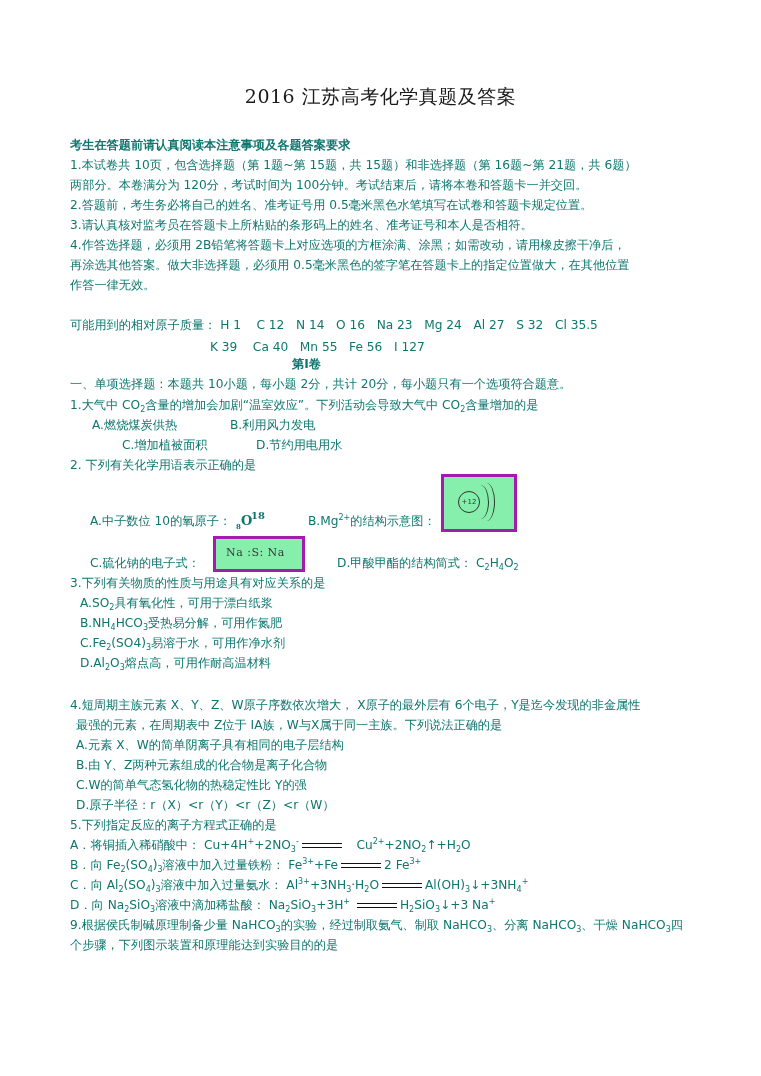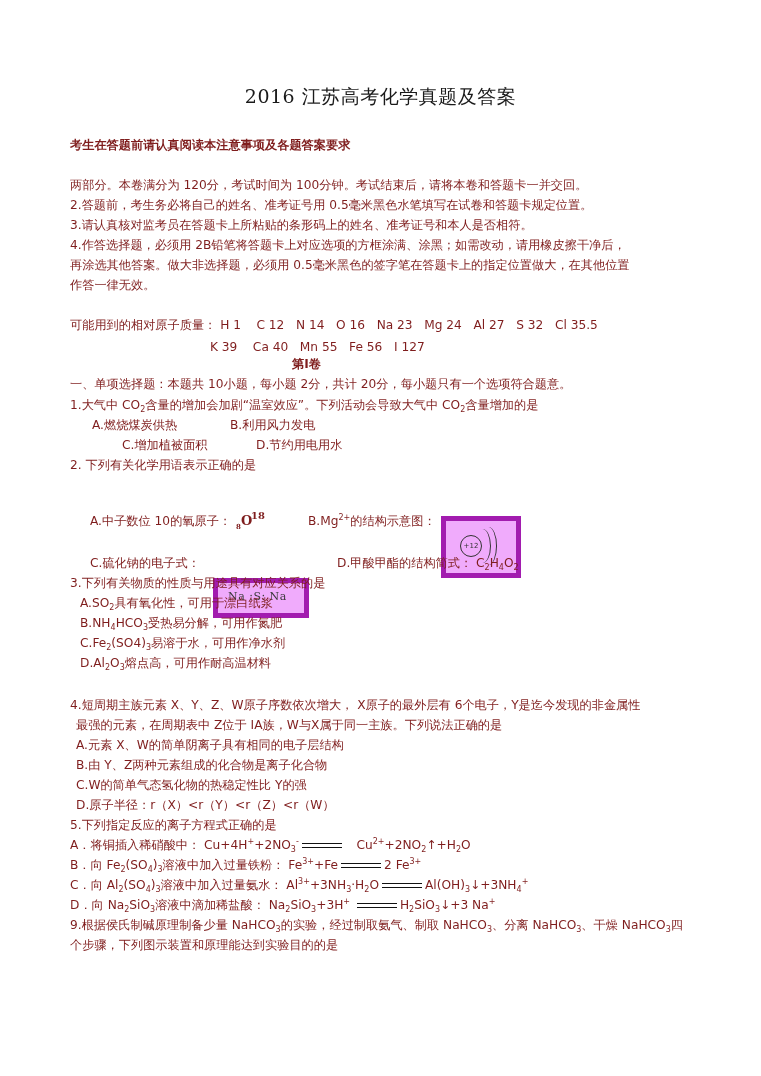--- a/index.html
+++ b/index.html
@@ -8,32 +8,32 @@
     font-family: "DejaVu Sans", sans-serif; color: #111111;
   }
   .page { position: absolute; left: 0; top: 0; width: 761px; height: 1076px; }
   .title {
     position: absolute; left: 0; width: 761px; top: 84px; text-align: center;
     font-size: 19px; letter-spacing: 0.5px; color: #1a1a1a;
     font-family: "DejaVu Serif", serif;
   }
   .line {
     position: absolute; left: 70px; font-size: 12.2px; line-height: 16px;
-    white-space: nowrap; color: #7f1d1d;
+    white-space: nowrap; color: #0f766e;
   }
   .bold { font-weight: bold; }
   .center { left: 0; width: 613px; text-align: center; }
   sub, sup { font-size: 8px; line-height: 0; }
   .eq {
     display: inline-block; width: 40px; height: 5px; vertical-align: middle;
     border-top: 1.5px solid #111; border-bottom: 1.5px solid #111; margin: 0 3px;
     box-sizing: border-box;
   }
   .img-box {
-    position: absolute; background: #f0abfc; border: 5px solid #a21caf; margin-top: 42px;
+    position: absolute; background: #86efac; border: 3px solid #a21caf;
   }
   .mg-img { left: 441px; top: 474px; width: 70px; height: 52px; }
   .mg-img .nucleus {
     position: absolute; left: 14px; top: 14px; width: 20px; height: 20px;
     border: 1.5px solid #333; border-radius: 50%;
     font-size: 7px; color: #333; text-align: center; line-height: 20px;
   }
   .mg-img .shell {
     position: absolute; top: 8px; width: 16px; height: 34px;
     border-right: 1.5px solid #333; border-radius: 50%;
@@ -52,20 +52,21 @@
   .isotope .sym { position: absolute; left: 6px; top: 0; font-size: 13px; }
 </style>
 </head>
 <body>
 
 <div class="page">
 
   <div class="title">2016 江苏高考化学真题及答案</div>
 
   <div class="line bold" style="top:137px;">考生在答题前请认真阅读本注意事项及各题答案要求</div>
+  <div class="line" style="top:157px;">1.本试卷共 10页，包含选择题（第 1题~第 15题，共 15题）和非选择题（第 16题~第 21题，共 6题）</div>
   <div class="line" style="top:177px;">两部分。本卷满分为 120分，考试时间为 100分钟。考试结束后，请将本卷和答题卡一并交回。</div>
   <div class="line" style="top:197px;">2.答题前，考生务必将自己的姓名、准考证号用  0.5毫米黑色水笔填写在试卷和答题卡规定位置。</div>
   <div class="line" style="top:217px;text-align:center;">3.请认真核对监考员在答题卡上所粘贴的条形码上的姓名、准考证号和本人是否相符。</div>
   <div class="line" style="top:237px;">4.作答选择题，必须用  2B铅笔将答题卡上对应选项的方框涂满、涂黑；如需改动，请用橡皮擦干净后，</div>
   <div class="line" style="top:257px;">再涂选其他答案。做大非选择题，必须用   0.5毫米黑色的签字笔在答题卡上的指定位置做大，在其他位置</div>
   <div class="line" style="top:277px;">作答一律无效。</div>
 
   <div class="line" style="top:317px;">
     <span>可能用到的相对原子质量：</span>
     <span style="white-space:pre;">H 1    C 12   N 14   O 16   Na 23   Mg 24   Al 27   S 32   Cl 35.5</span>

